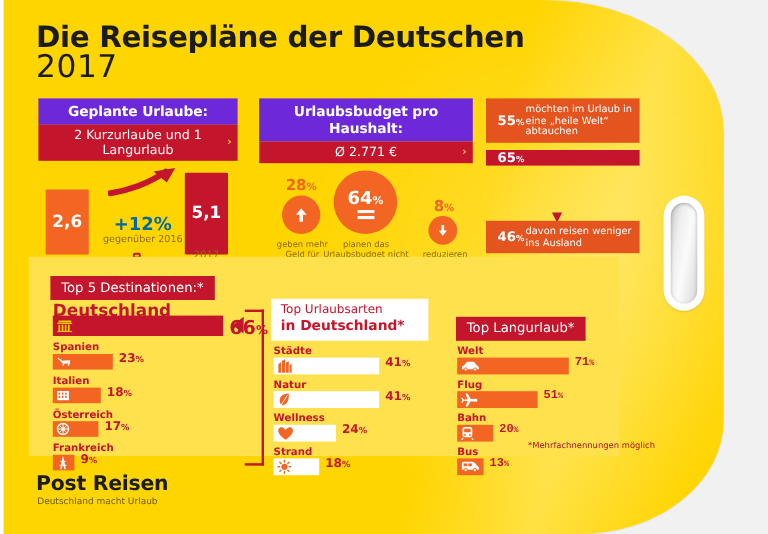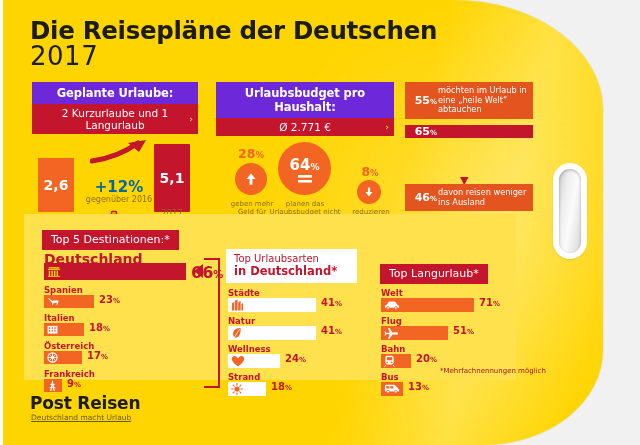--- a/index.html
+++ b/index.html
@@ -100,27 +100,27 @@
   .uacard{position:absolute;background:#fff;color:#c3152c;padding:4px 8px 5px;font-size:10px;line-height:12px;}
   .uacard b{font-weight:bold;font-size:11.5px;}
 
   .uabar{position:absolute;background:#fff;height:14px;}
   .uaname{position:absolute;color:#c3152c;font-weight:bold;font-size:8.5px;}
   .uapct{position:absolute;color:#c3152c;font-weight:bold;font-size:10px;}
   .uapct em{font-style:normal;font-size:7px;}
 
   .anbar{position:absolute;background:#f26522;height:14px;}
   .anname{position:absolute;color:#c3152c;font-weight:bold;font-size:8.5px;}
-  .anpct{position:absolute;color:#c3152c;font-weight:bold;font-size:10px;}
+  .anpct{position:absolute;color:#c3152c;font-weight:bold;font-size:10px;font-family:Liberation Mono, monospace;}
   .anpct em{font-style:normal;font-size:7px;}
 
   .footnote{position:absolute;color:#a8132a;font-size:7px;}
 
   .brand{position:absolute;left:30px;top:393px;color:#1c1c1c;font-weight:bold;font-size:17px;letter-spacing:-.2px;}
-  .brandsub{position:absolute;left:31px;top:413px;color:#6b5a14;font-size:7.5px;text-decoration:underline;}
+  .brandsub{position:absolute;left:31px;top:413px;color:#6b5a14;font-size:7.5px;}
 
   .ico{position:absolute;display:flex;align-items:center;justify-content:center;}
 </style>
 </head>
 <body>
 
 <div id="stage">
 
   <div class="tag"></div>
   <div class="tag-edge"></div>

